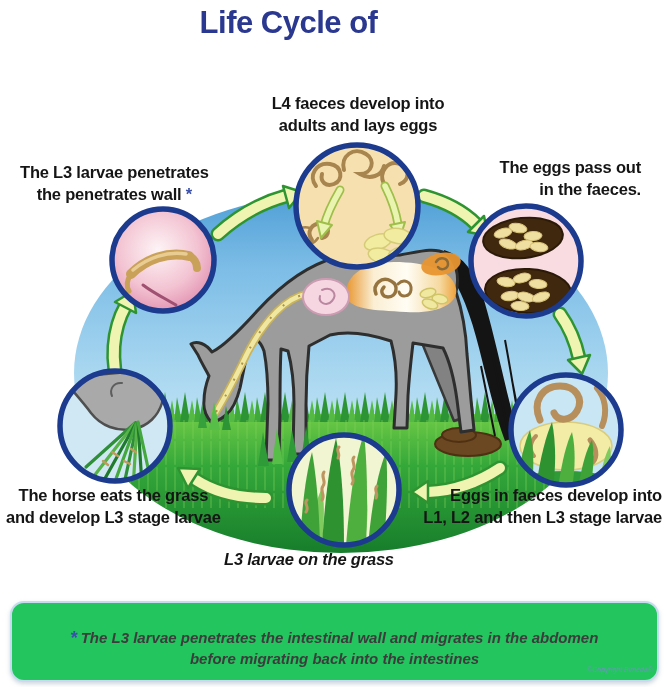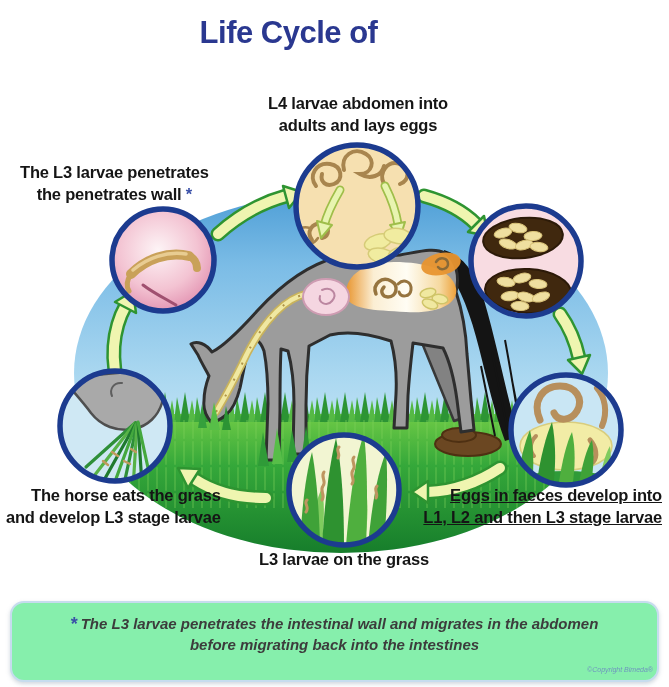--- a/index.html
+++ b/index.html
@@ -1,40 +1,40 @@
 <!DOCTYPE html>
 <html><head>
 <meta charset="utf-8">
 <style>
   html,body{margin:0;padding:0;background:#ffffff;}
   .canvas{
     position:relative;width:669px;height:687px;background:#ffffff;overflow:hidden;
     font-family:"Liberation Sans","DejaVu Sans",sans-serif;
   }
   .title{
-    position:absolute;left:0;top:16px;width:577px;text-align:center;
+    position:absolute;left:0;top:6px;width:577px;text-align:center;
     font-size:31px;line-height:34px;font-weight:700;color:#2A3890;letter-spacing:-0.5px;
   }
   svg{position:absolute;left:0;top:0;}
   .lbl{
     position:absolute;font-size:16.5px;line-height:22px;font-weight:600;
     color:#151515;letter-spacing:-0.2px;white-space:nowrap;
   }
   #lbl-top{left:179px;top:92px;width:358px;text-align:center;}
   #lbl-left{left:20px;top:161px;text-align:center;}
   #lbl-right{right:28px;top:156px;text-align:right;}
-  #lbl-bl{left:6px;top:484px;text-align:right;}
-  #lbl-bc{left:224px;top:548px;width:240px;text-align:center;}
-  #lbl-br{right:7px;top:484px;text-align:right;text-decoration:underline;}
+  #lbl-bl{left:6px;top:484px;text-align:center;}
+  #lbl-bc{left:224px;top:548px;width:240px;text-align:left;font-style:italic;}
+  #lbl-br{right:7px;top:484px;text-align:right;}
   .ast{color:#3A50A8;font-weight:700;}
   .fnote{
     position:absolute;left:10px;top:601px;width:649px;height:81px;box-sizing:border-box;
-    background:#86efac;border:2px solid #C6DCEE;border-radius:14px;
+    background:#22c55e;border:2px solid #C6DCEE;border-radius:14px;
     text-align:center;font-style:italic;font-weight:600;color:#3C3C3C;
-    font-size:15px;line-height:20.5px;padding-top:11px;
+    font-size:15px;line-height:20.5px;padding-top:25px;
     box-shadow:0 2px 4px rgba(120,140,160,0.35);
   }
   .fnote .ast{font-style:normal;font-size:18px;vertical-align:-1px;margin-right:3px;}
   .copyright{
     position:absolute;right:16px;top:666px;font-size:7px;color:#6E95BE;
     font-style:italic;font-weight:400;letter-spacing:0;
   }
 </style>
 </head>
 <body>
@@ -333,30 +333,32 @@
           <path d="M558,488 C562,462 566,444 572,432 C576,450 575,470 572,488 Z" fill="#4FAF3E"></path>
           <path d="M578,488 C582,466 586,450 592,440 C595,456 593,474 590,488 Z" fill="#3FA238"></path>
           <path d="M598,486 C602,468 605,454 610,446 C612,460 610,474 607,486 Z" fill="#7FCB5E"></path>
         </g>
       </g>
       <circle cx="566" cy="430" r="55" fill="none" stroke="#1C3B8F" stroke-width="5.5"></circle>
     </g>
   </svg>
 
   <div class="lbl" id="lbl-top">
-    <div>L4 larvae abdomen into</div>
+    <div>L4 faeces develop into</div>
     <div>adults and lays eggs</div>
   </div>
 
   <div class="lbl" id="lbl-left">
     <div>The L3 larvae penetrates</div>
     <div><span>the penetrates wall</span> <span class="ast">*</span></div>
   </div>
 
   <div class="lbl" id="lbl-right">
+    <div>The eggs pass out</div>
+    <div>in the faeces.</div>
   </div>
 
   <div class="lbl" id="lbl-bl">
     <div>The horse eats the grass</div>
     <div>and develop L3 stage larvae</div>
   </div>
 
   <div class="lbl" id="lbl-bc">
     <div>L3 larvae on the grass</div>
   </div>

